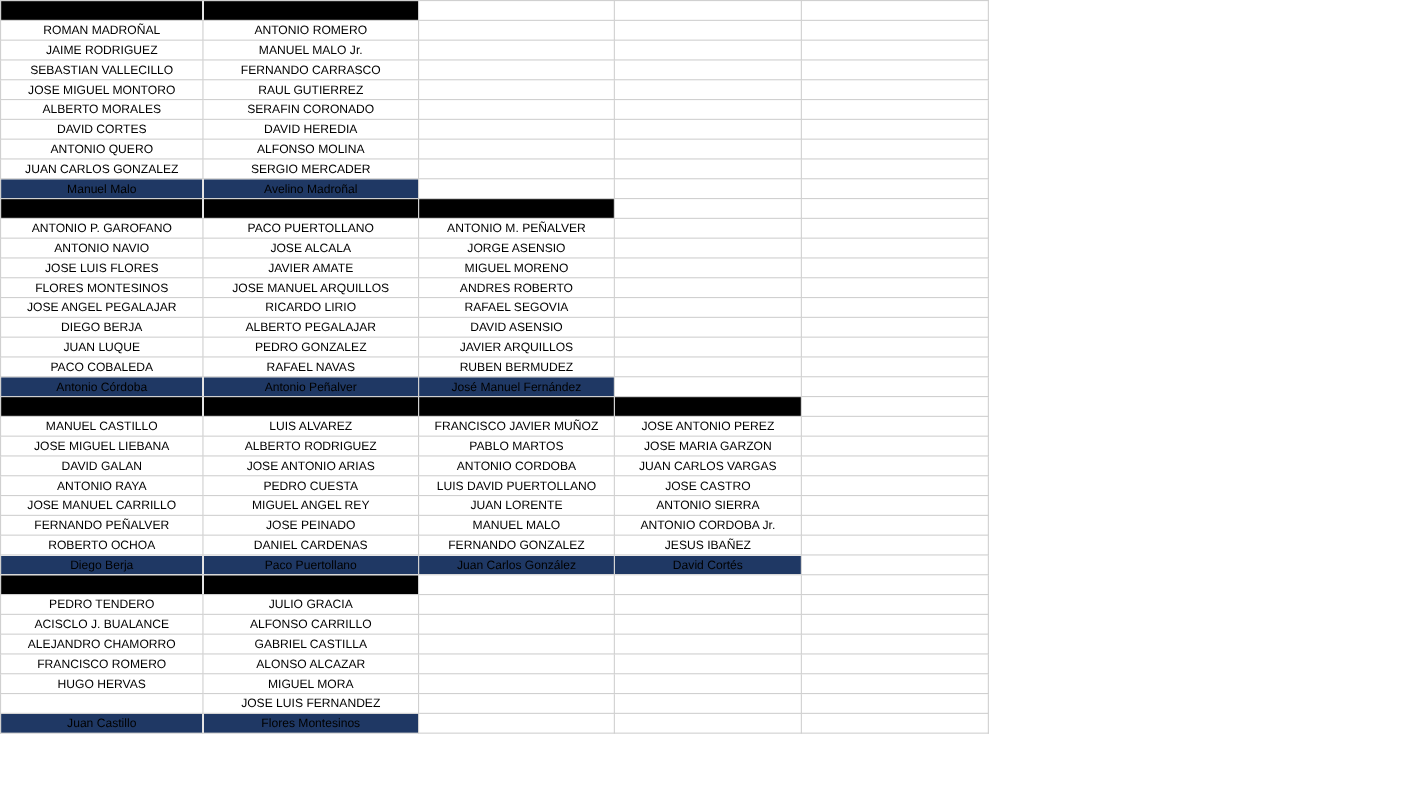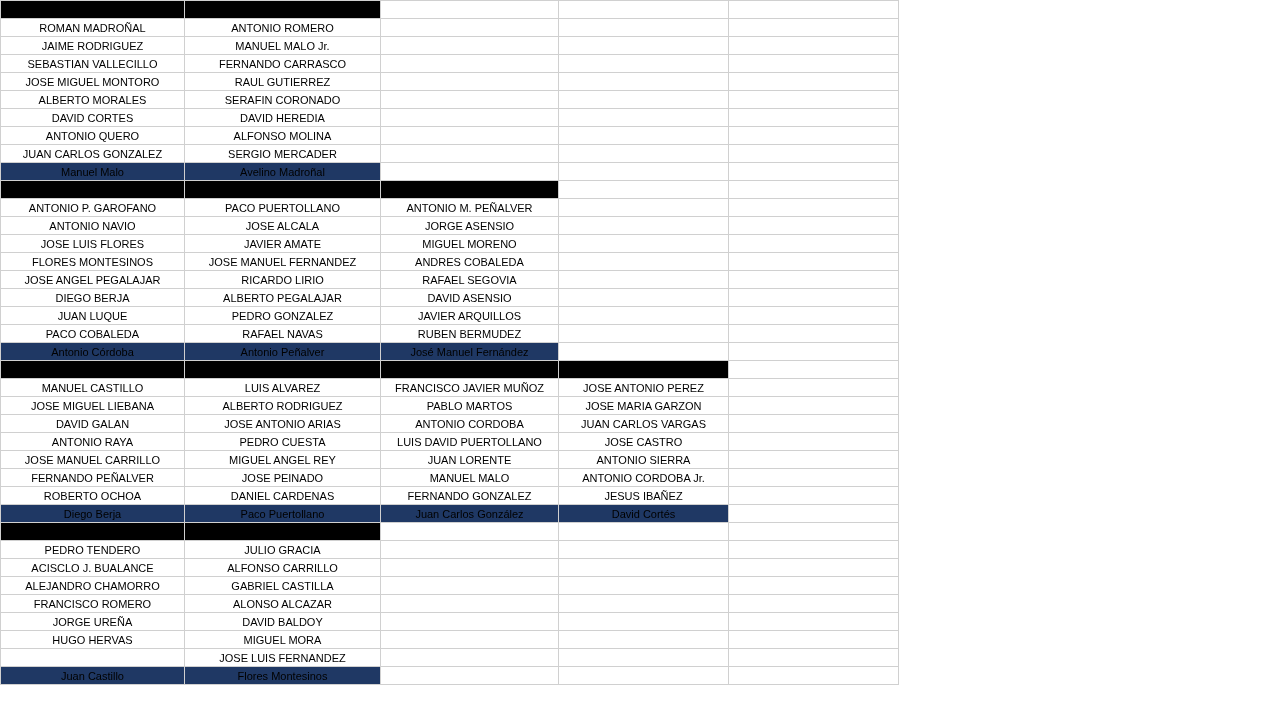--- a/index.html
+++ b/index.html
@@ -170,22 +170,22 @@
       </tr>
       <tr>
         <td class="member">JOSE LUIS FLORES</td>
         <td class="member">JAVIER AMATE</td>
         <td class="member">MIGUEL MORENO</td>
         <td class="blank"></td>
         <td class="empty-narrow"></td>
       </tr>
       <tr>
         <td class="member">FLORES MONTESINOS</td>
-        <td class="member">JOSE MANUEL FERNANDEZ</td>
-        <td class="member">ANDRES COBALEDA</td>
+        <td class="member">JOSE MANUEL ARQUILLOS</td>
+        <td class="member">ANDRES ROBERTO</td>
         <td class="blank"></td>
         <td class="empty-narrow"></td>
       </tr>
       <tr>
         <td class="member">JOSE ANGEL PEGALAJAR</td>
         <td class="member">RICARDO LIRIO</td>
         <td class="member">RAFAEL SEGOVIA</td>
         <td class="blank"></td>
         <td class="empty-narrow"></td>
       </tr>
@@ -311,27 +311,20 @@
         <td class="empty-narrow"></td>
       </tr>
       <tr>
         <td class="member">FRANCISCO ROMERO</td>
         <td class="member">ALONSO ALCAZAR</td>
         <td class="blank"></td>
         <td class="blank"></td>
         <td class="empty-narrow"></td>
       </tr>
       <tr>
-        <td class="member">JORGE UREÑA</td>
-        <td class="member">DAVID BALDOY</td>
-        <td class="blank"></td>
-        <td class="blank"></td>
-        <td class="empty-narrow"></td>
-      </tr>
-      <tr>
         <td class="member">HUGO HERVAS</td>
         <td class="member">MIGUEL MORA</td>
         <td class="blank"></td>
         <td class="blank"></td>
         <td class="empty-narrow"></td>
       </tr>
       <tr>
         <td class="member"></td>
         <td class="member">JOSE LUIS FERNANDEZ</td>
         <td class="blank"></td>

